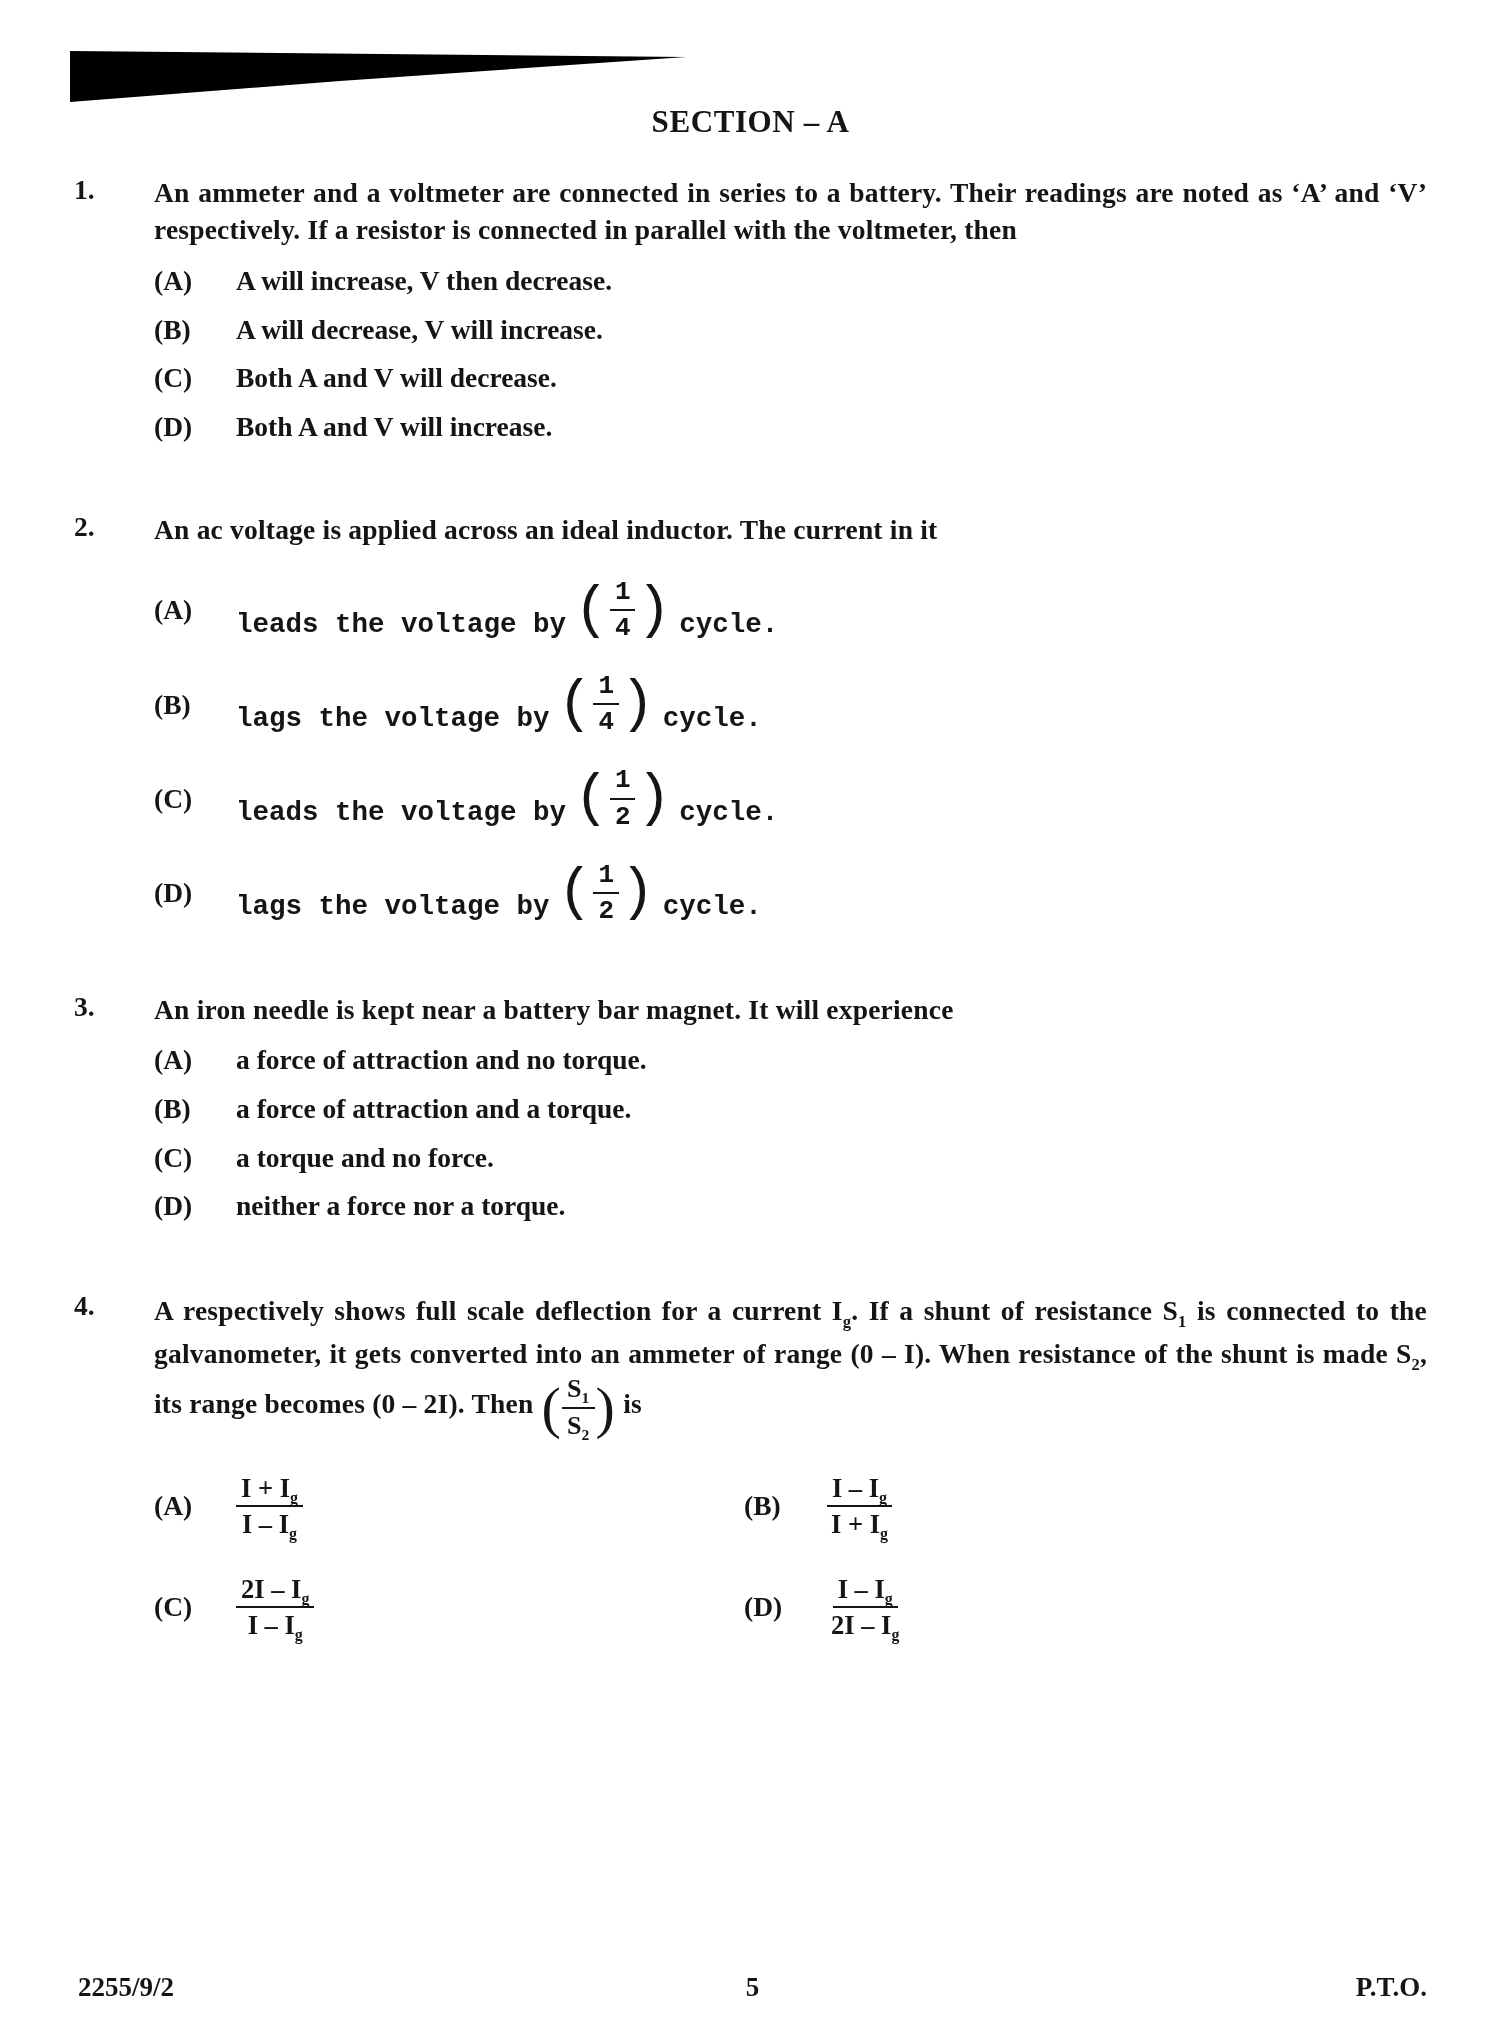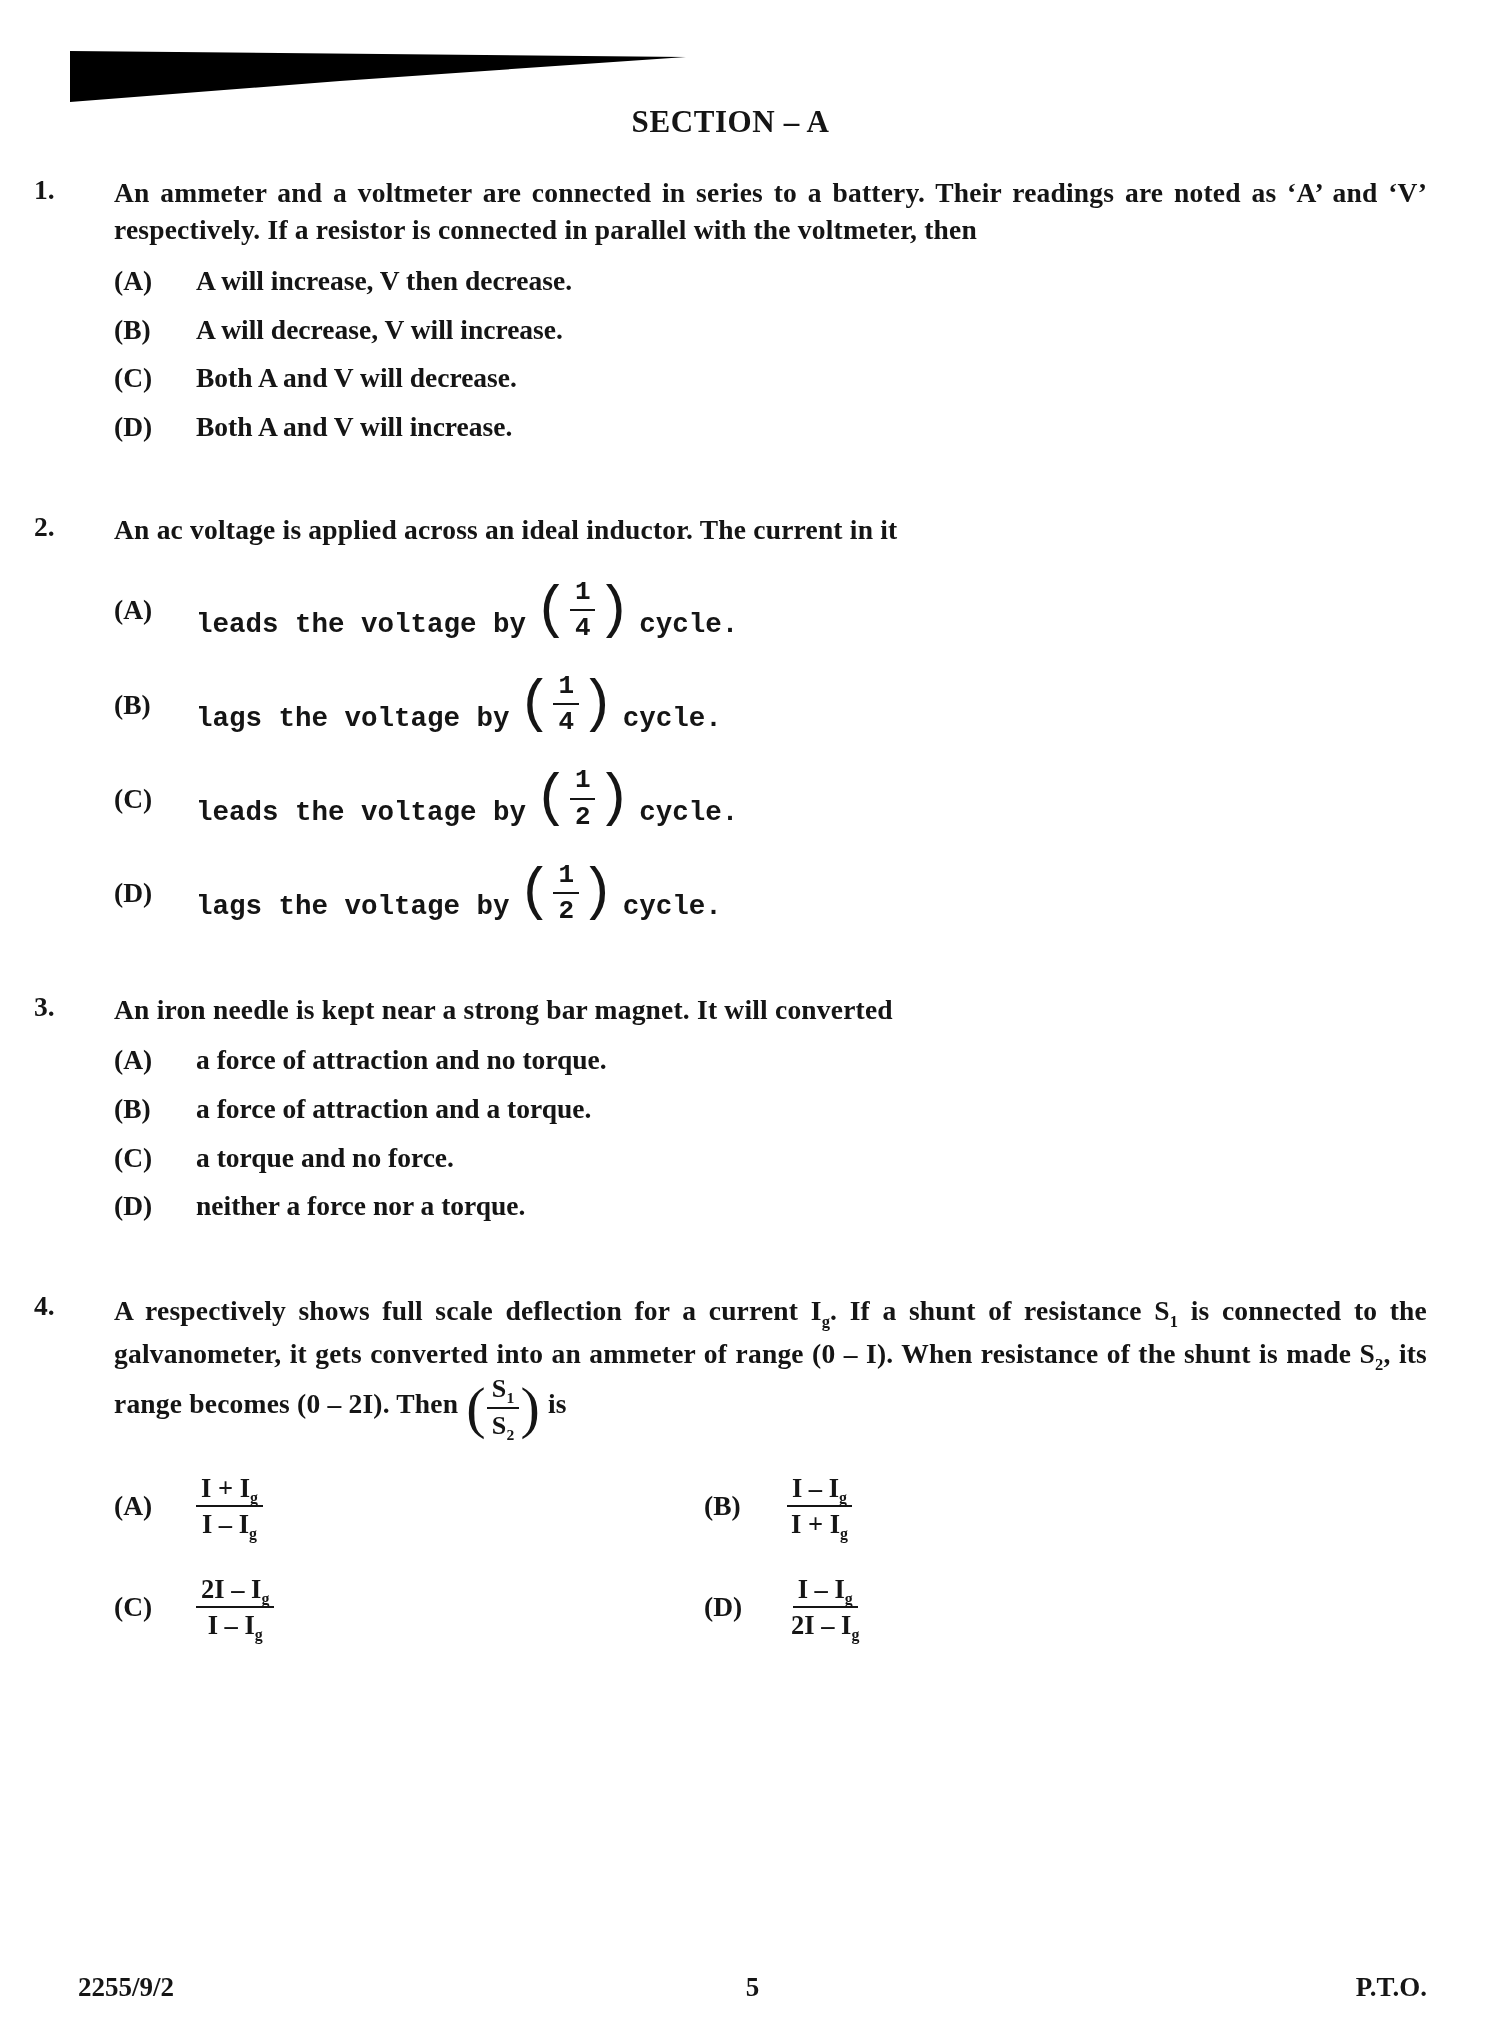--- a/index.html
+++ b/index.html
@@ -5,21 +5,21 @@
   * { margin:0; padding:0; box-sizing:border-box; }
   html,body { background:#ffffff; }
   body {
     width:1505px; height:2034px;
     position:relative;
     overflow:hidden;
     font-family:"Liberation Serif", serif;
     color:#151515;
     font-weight:600;
   }
-  .page { padding:42px 78px 0 34px; }
+  .page { padding:42px 78px 0 34px;margin-left:40px; }
 
   
   .wedge { position:absolute; left:70px; top:48px; }
 
   .section-title {
     text-align:center;
     font-size:31px;
     font-weight:700;
     letter-spacing:0.6px;
     margin-top:62px;
@@ -179,21 +179,21 @@
             </span>
         </div>
 
       </div>
     </div>
   </div>
 
   <div class="question gap">
     <div class="qnum">3.</div>
     <div class="qbody">
-      <p class="qtext">An iron needle is kept near a strong bar magnet. It will converted</p>
+      <p class="qtext">An iron needle is kept near a battery bar magnet. It will experience</p>
       <div class="opts">
         <div class="opt">
           <span class="olabel">(A)</span>
           <span class="otext">a force of attraction and no torque.</span>
         </div>
         <div class="opt">
           <span class="olabel">(B)</span>
           <span class="otext">a force of attraction and a torque.</span>
         </div>
         <div class="opt">

